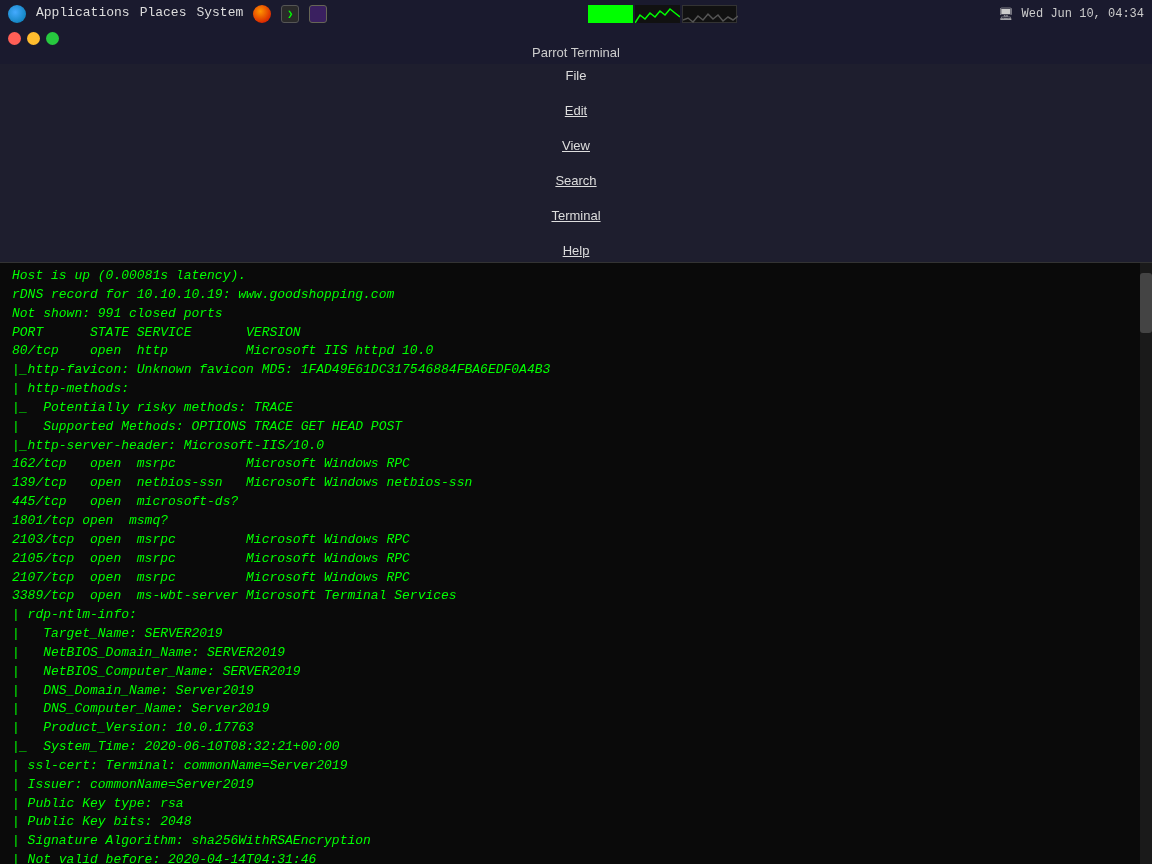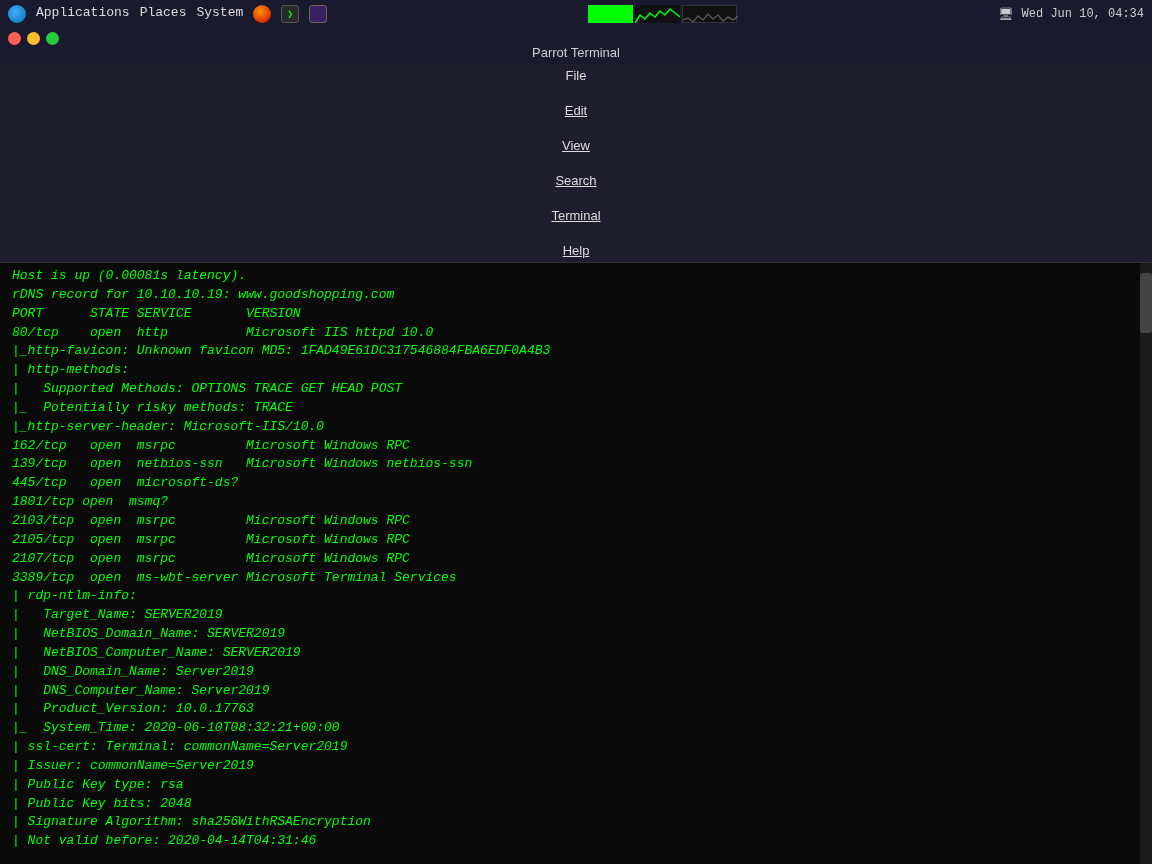--- a/index.html
+++ b/index.html
@@ -278,26 +278,27 @@
   <span class="menu-item">Search</span>
   <span class="menu-item">Terminal</span>
   <span class="menu-item">Help</span>
 </div>
 
 <div class="terminal-wrapper">
   <div class="terminal-body" id="terminal-body">
 
   <div class="terminal-line">Host is up (0.00081s latency).</div>
       <div class="terminal-line">rDNS record for 10.10.10.19: www.goodshopping.com</div>
+      <div class="terminal-line">Not shown: 991 closed ports</div>
       <div class="terminal-line">PORT      STATE SERVICE       VERSION</div>
       <div class="terminal-line">80/tcp    open  http          Microsoft IIS httpd 10.0</div>
       <div class="terminal-line">|_http-favicon: Unknown favicon MD5: 1FAD49E61DC317546884FBA6EDF0A4B3</div>
       <div class="terminal-line">| http-methods: </div>
+      <div class="terminal-line">|_  Potentially risky methods: TRACE</div>
       <div class="terminal-line">|   Supported Methods: OPTIONS TRACE GET HEAD POST</div>
-      <div class="terminal-line">|_  Potentially risky methods: TRACE</div>
       <div class="terminal-line">|_http-server-header: Microsoft-IIS/10.0</div>
       <div class="terminal-line">162/tcp   open  msrpc         Microsoft Windows RPC</div>
       <div class="terminal-line">139/tcp   open  netbios-ssn   Microsoft Windows netbios-ssn</div>
       <div class="terminal-line">445/tcp   open  microsoft-ds?</div>
       <div class="terminal-line">1801/tcp open  msmq?</div>
       <div class="terminal-line">2103/tcp  open  msrpc         Microsoft Windows RPC</div>
       <div class="terminal-line">2105/tcp  open  msrpc         Microsoft Windows RPC</div>
       <div class="terminal-line">2107/tcp  open  msrpc         Microsoft Windows RPC</div>
       <div class="terminal-line">3389/tcp  open  ms-wbt-server Microsoft Terminal Services</div>
       <div class="terminal-line">| rdp-ntlm-info: </div>

